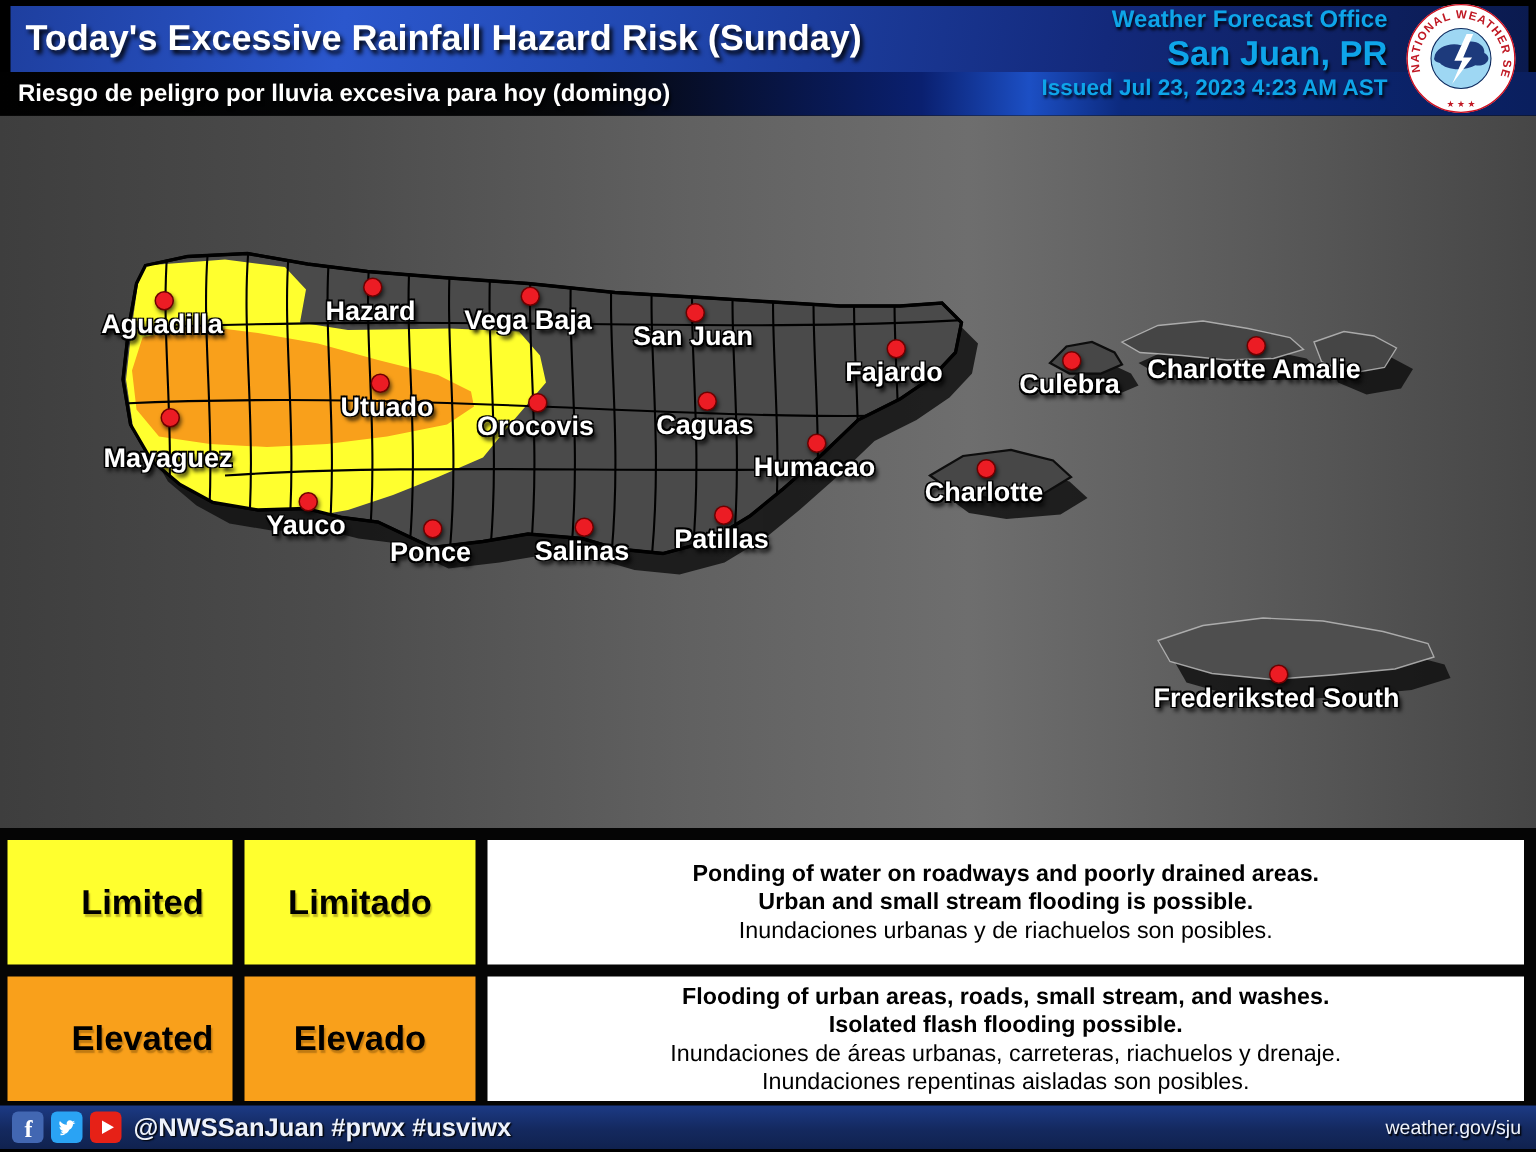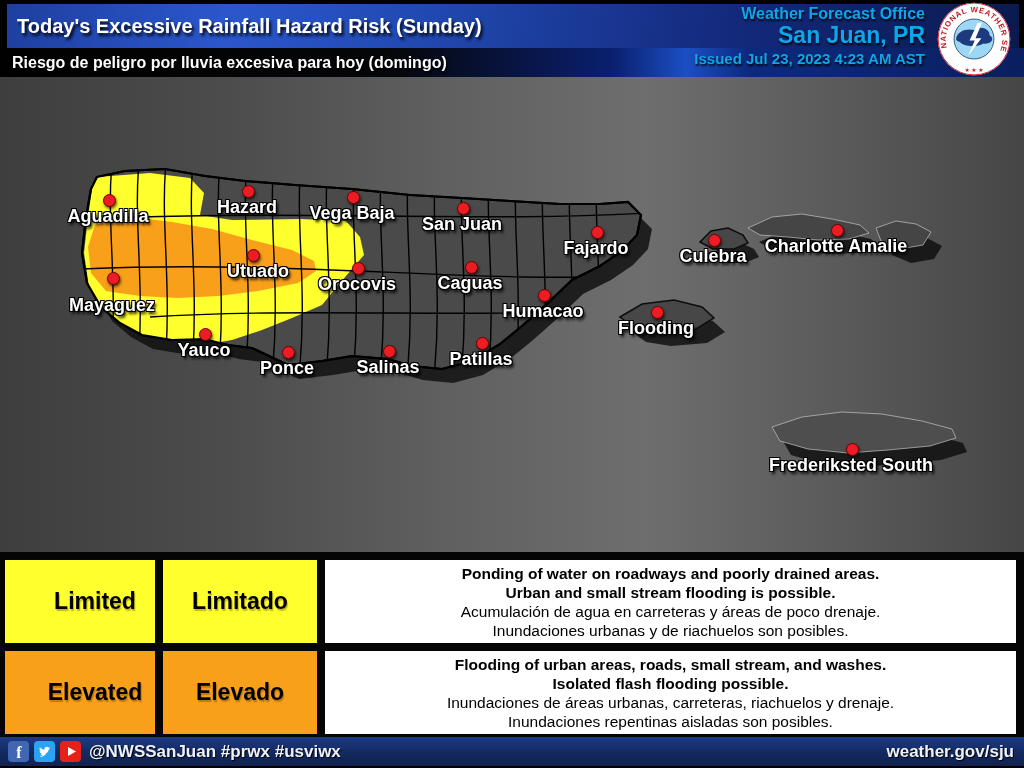--- a/index.html
+++ b/index.html
@@ -8,21 +8,21 @@
     background:#000;font-family:"Liberation Sans",sans-serif;
     -webkit-font-smoothing:antialiased;
   }
   
   #header{position:absolute;top:0;left:0;width:1024px;height:77px;background:#000;z-index:20;}
   #title-band{
     position:absolute;top:4px;left:7px;right:5px;height:44px;
     background:linear-gradient(100deg,#1e3f9f 0%,#2b57cd 22%,#2148b0 42%,#13297b 72%,#0a1a4e 100%);
   }
   #page-title{
-    line-height:44px;padding-left:10px;font-size:20px;font-weight:bold;color:#fff;
+    line-height:44px;padding-left:10px;font-size:24px;font-weight:bold;color:#fff;
     white-space:nowrap;text-shadow:2px 3px 3px rgba(0,0,0,.9);
   }
   #subtitle-band{
     position:absolute;top:48px;left:0;width:1024px;height:29px;
     background:linear-gradient(90deg,#010101 0%,#050608 38%,#0a2070 60%,#1c4fc4 67%,#0c2a7e 73%,#0a1f5e 100%);
   }
   #page-subtitle{
     line-height:29px;padding-left:12px;font-size:16px;font-weight:bold;color:#fff;
     white-space:nowrap;text-shadow:1px 2px 2px rgba(0,0,0,.9);
   }
@@ -66,21 +66,21 @@
   .colC{left:325px;width:691px;}
   
   #footer{
     position:absolute;top:737px;left:0;width:1024px;height:31px;box-sizing:border-box;
     background:linear-gradient(#1c3a85 0%,#14295f 55%,#10224f 100%);
     border-bottom:2px solid #000;display:flex;align-items:center;
   }
   .social-icons{display:flex;gap:5px;margin-left:8px;}
   .icon-tile{width:21px;height:21px;border-radius:4px;display:flex;align-items:center;justify-content:center;}
   #footer-handle{margin-left:8px;font-size:17px;font-weight:bold;color:#eef2fb;text-shadow:1px 1px 1px #000;}
-  #footer-url{margin-left:auto;margin-right:10px;font-size:17px;font-weight:bold;color:#eef2fb;text-shadow:1px 1px 1px #000;}
+  #footer-url{margin-left:auto;margin-right:10px;font-size:13px;font-weight:normal;color:#eef2fb;text-shadow:1px 1px 1px #000;}
 </style>
 </head>
 <body>
 
 <div id="header">
   <div id="title-band">
     <div id="page-title">Today's Excessive Rainfall Hazard Risk (Sunday)</div>
   </div>
   <div id="subtitle-band">
     <div id="page-subtitle">Riesgo de peligro por lluvia excesiva para hoy (domingo)</div>
@@ -188,40 +188,39 @@
     <div class="city-label" style="left: 252px; top: 184px; padding-left: 12px;">Utuado</div>
     <div class="city-dot" style="left: 351.5px; top: 184.5px; background: rgb(236, 28, 36);"></div>
     <div class="city-label" style="left: 357px; top: 197px;">Orocovis</div>
     <div class="city-dot" style="left: 464.5px; top: 183.5px; background: rgb(236, 28, 36);"></div>
     <div class="city-label" style="left: 470px; top: 196px;">Caguas</div>
     <div class="city-dot" style="left: 106.5px; top: 194.5px; background: rgb(236, 28, 36);"></div>
     <div class="city-label" style="left: 112px; top: 218px;">Mayaguez</div>
     <div class="city-dot" style="left: 537.5px; top: 211.5px; background: rgb(236, 28, 36);"></div>
     <div class="city-label" style="left: 543px; top: 224px;">Humacao</div>
     <div class="city-dot" style="left: 650.5px; top: 228.5px; background: rgb(236, 28, 36);"></div>
-    <div class="city-label" style="left: 656px; top: 241px;">Flooding</div>
+    <div class="city-label" style="left: 656px; top: 241px;">Charlotte</div>
     <div class="city-dot" style="left: 198.5px; top: 250.5px; background: rgb(236, 28, 36);"></div>
     <div class="city-label" style="left: 204px; top: 263px;">Yauco</div>
     <div class="city-dot" style="left: 281.5px; top: 268.5px; background: rgb(236, 28, 36);"></div>
     <div class="city-label" style="left: 287px; top: 281px;">Ponce</div>
     <div class="city-dot" style="left: 382.5px; top: 267.5px; background: rgb(236, 28, 36);"></div>
     <div class="city-label" style="left: 388px; top: 280px;">Salinas</div>
     <div class="city-dot" style="left: 475.5px; top: 259.5px; background: rgb(236, 28, 36);"></div>
     <div class="city-label" style="left: 481px; top: 272px;">Patillas</div>
     <div class="city-dot" style="left: 845.5px; top: 365.5px; background: rgb(236, 28, 36);"></div>
     <div class="city-label" style="left: 851px; top: 378px;">Frederiksted South</div>
   </div>
 
 <div id="legend">
   <div class="legend-box level-box row1 colA" style="background: rgb(255, 255, 46);">Limited</div>
   <div class="legend-box level-box row1 colB" style="background: rgb(255, 255, 46);">Limitado</div>
   <div class="legend-box desc-box row1 colC">
     <div class="desc-line-bold">Ponding of water on roadways and poorly drained areas.</div>
     <div class="desc-line-bold">Urban and small stream flooding is possible.</div>
-    <div class="desc-line">Acumulación de agua en carreteras y áreas de poco drenaje.</div>
     <div class="desc-line">Inundaciones urbanas y de riachuelos son posibles.</div>
   </div>
 
   <div class="legend-box level-box row2 colA" style="background: rgb(249, 160, 27);">Elevated</div>
   <div class="legend-box desc-box row2 colC">
     <div class="desc-line-bold">Flooding of urban areas, roads, small stream, and washes.</div>
     <div class="desc-line-bold">Isolated flash flooding possible.</div>
     <div class="desc-line">Inundaciones de áreas urbanas, carreteras, riachuelos y drenaje.</div>
     <div class="desc-line">Inundaciones repentinas aisladas son posibles.</div>
   </div>

